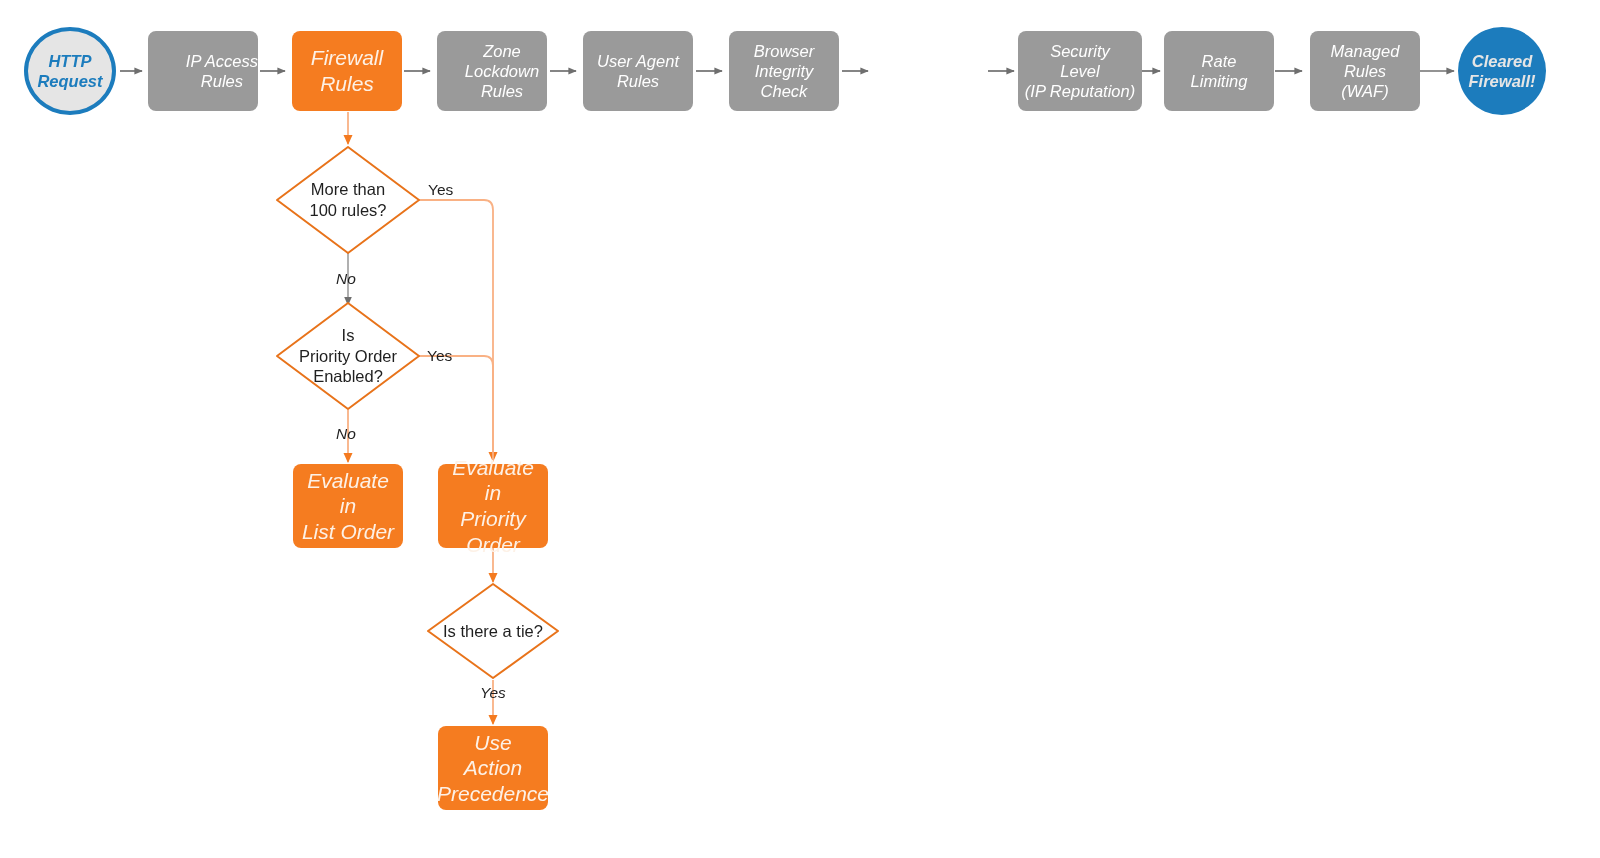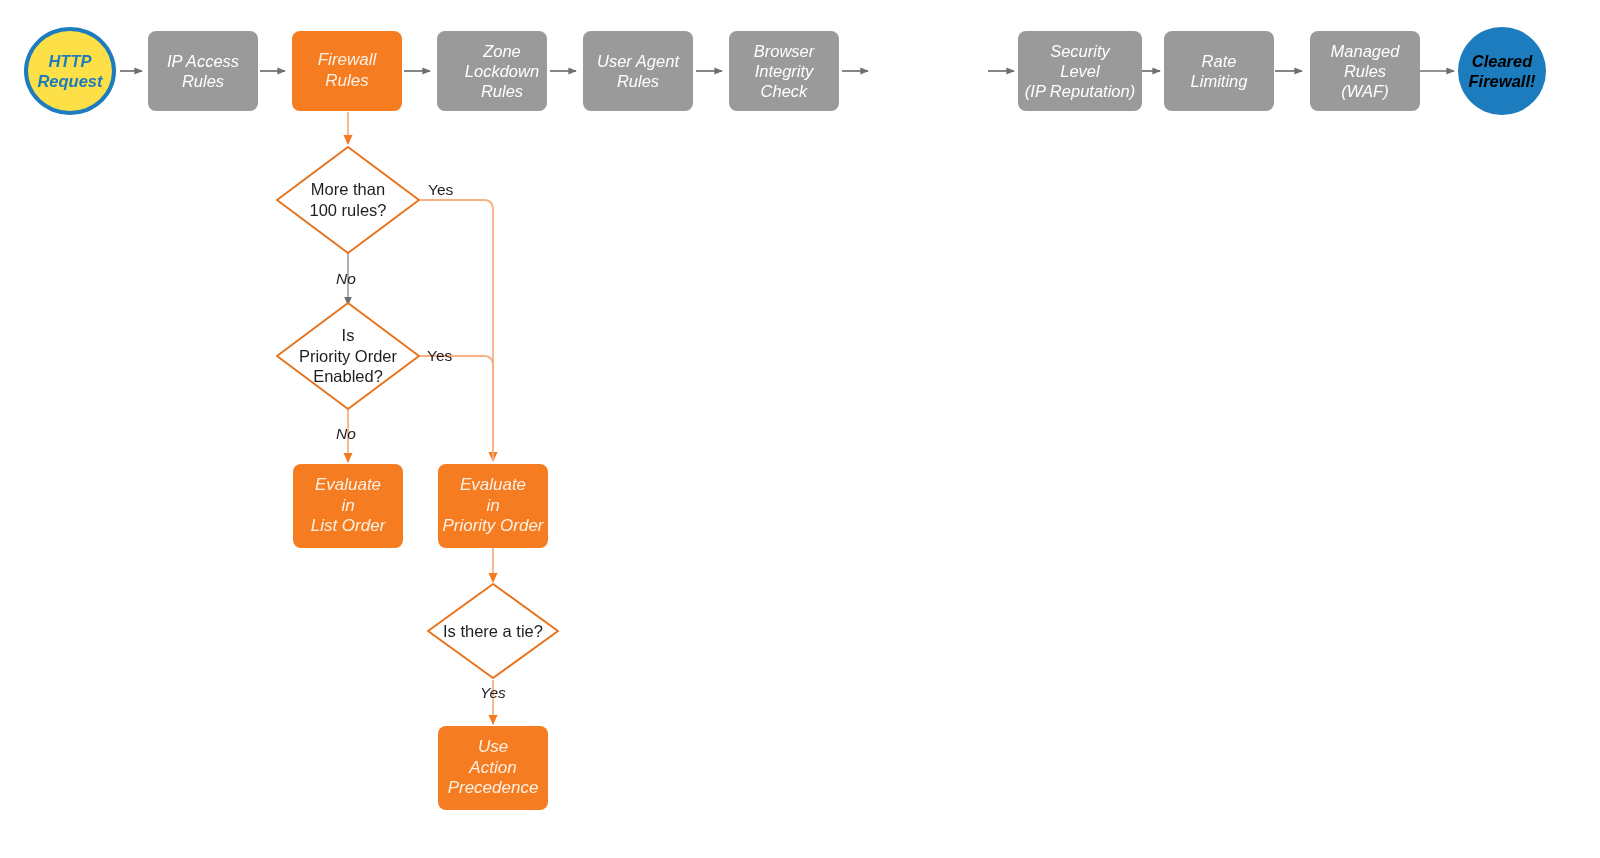--- a/index.html
+++ b/index.html
@@ -44,37 +44,37 @@
   .rect.gray {
     background: #9a9a9a;
     color: #ffffff;
     font-style: italic;
     font-size: 16.5px;
   }
   .rect.orange {
     background: #f57c20;
     color: #fdf1e6;
     font-style: italic;
-    font-size: 17px;
+    font-size: 21px;
   }
 
   .circle {
     border-radius: 50%;
     font-style: italic;
     font-weight: bold;
     font-size: 16.5px;
   }
   .circle.hollow {
-    background: #fde047;
+    background: #e5e5e5;
     border: 4px solid #1c7cbd;
     color: #1c7cbd;
   }
   .circle.filled {
     background: #1c7cbd;
-    color: #000000;
+    color: #e5e5e5;
   }
 
   
   .diamond {
     background: transparent;
   }
   .diamond .dia-label {
     position: relative;
     z-index: 2;
     color: #1f1f1f;
@@ -150,21 +150,21 @@
       <path d="M348,303 L419,356 L348,409 L277,356 Z"></path>
       <path d="M493,584 L558,631 L493,678 L428,631 Z"></path>
     </g>
   </svg>
 
   <div class="node circle hollow" style="left:24px; top:27px; width:92px; height:88px;">
     <span class="txt">HTTP
 Request</span>
   </div>
 
-  <div class="node rect gray" style="left:148px; top:31px; width:110px; height:80px;">
+  <div class="node rect gray" style="left:148px; top:31px; width:110px; height:80px;justify-content:flex-end;">
     <span class="txt">IP Access
 Rules</span>
   </div>
 
   <div class="node rect orange" style="left:292px; top:31px; width:110px; height:80px;">
     <span class="txt">Firewall
 Rules</span>
   </div>
 
   <div class="node rect gray" style="left:437px; top:31px; width:110px; height:80px;padding-left:20px;">

